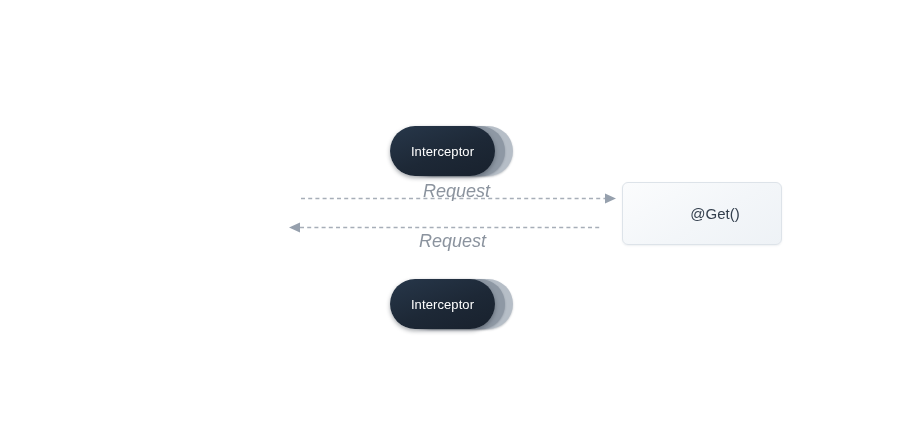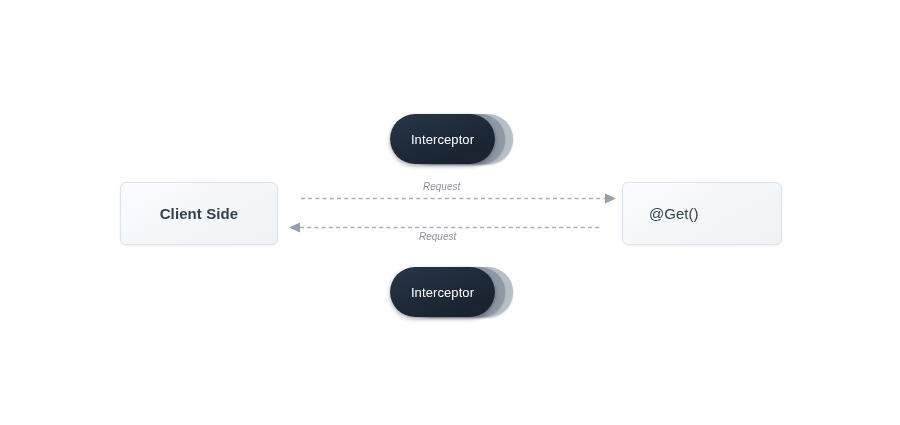--- a/index.html
+++ b/index.html
@@ -22,21 +22,21 @@
   }
 
   
   .interceptor {
     position: absolute;
     width: 105px;
     height: 50px;
   }
   .interceptor .layer {
     position: absolute;
-    top: 4px;
+    top: 16px;
     height: 50px;
     width: 105px;
     border-radius: 25px;
   }
   .interceptor .layer-back {
     left: 18px;
     background: #b6bec7;
     box-shadow: 0 1px 2px rgba(40,50,65,0.28);
   }
   .interceptor .layer-mid {
@@ -80,21 +80,21 @@
   #client-box {
     left: 120px;
     top: 182px;
     width: 158px;
     align-items: center;
   }
   #handler-box {
     left: 622px;
     top: 182px;
     width: 160px;
-    align-items: flex-start;
+    align-items: center;
     padding-left: 26px;
   }
   .node-label {
     color: #333f4d;
     font-size: 15px;
     line-height: 21px;
     white-space: nowrap;
   }
   #client-box .node-label { font-weight: 600; letter-spacing: 0.1px; }
   #handler-box .node-label { font-weight: 500; }
@@ -103,21 +103,21 @@
   .arrow-svg {
     position: absolute;
     left: 0;
     top: 0;
     width: 900px;
     height: 425px;
     pointer-events: none;
   }
   .flow-label {
     position: absolute;
-    font-size: 10px;
+    font-size: 18px;
     font-style: italic;
     color: #8b939e;
     white-space: nowrap;
   }
   #request-label  { left: 423px; top: 181px; }
   #response-label { left: 419px; top: 231px; }
 </style>
 </head>
 <body>
 
@@ -132,23 +132,20 @@
   </div>
 
   <div id="interceptor-bottom" class="interceptor">
     <div class="layer layer-back"></div>
     <div class="layer layer-mid"></div>
     <div class="layer layer-front">
       <span class="pill-label">Interceptor</span>
     </div>
   </div>
 
-  <div id="client-box" class="node-box">
-    <span class="node-label">Client Side</span>
-  </div>
 
   <div id="handler-box" class="node-box">
     <span class="node-label">@Get()</span>
   </div>
 
   <svg class="arrow-svg">
 
     <g>
       <line x1="301" y1="198.5" x2="605" y2="198.5" stroke="#a7aeb8" stroke-width="1.4" stroke-dasharray="4 3.2"></line>
       <polygon points="605,193.5 616,198.5 605,203.5" fill="#96a0ad"></polygon>

